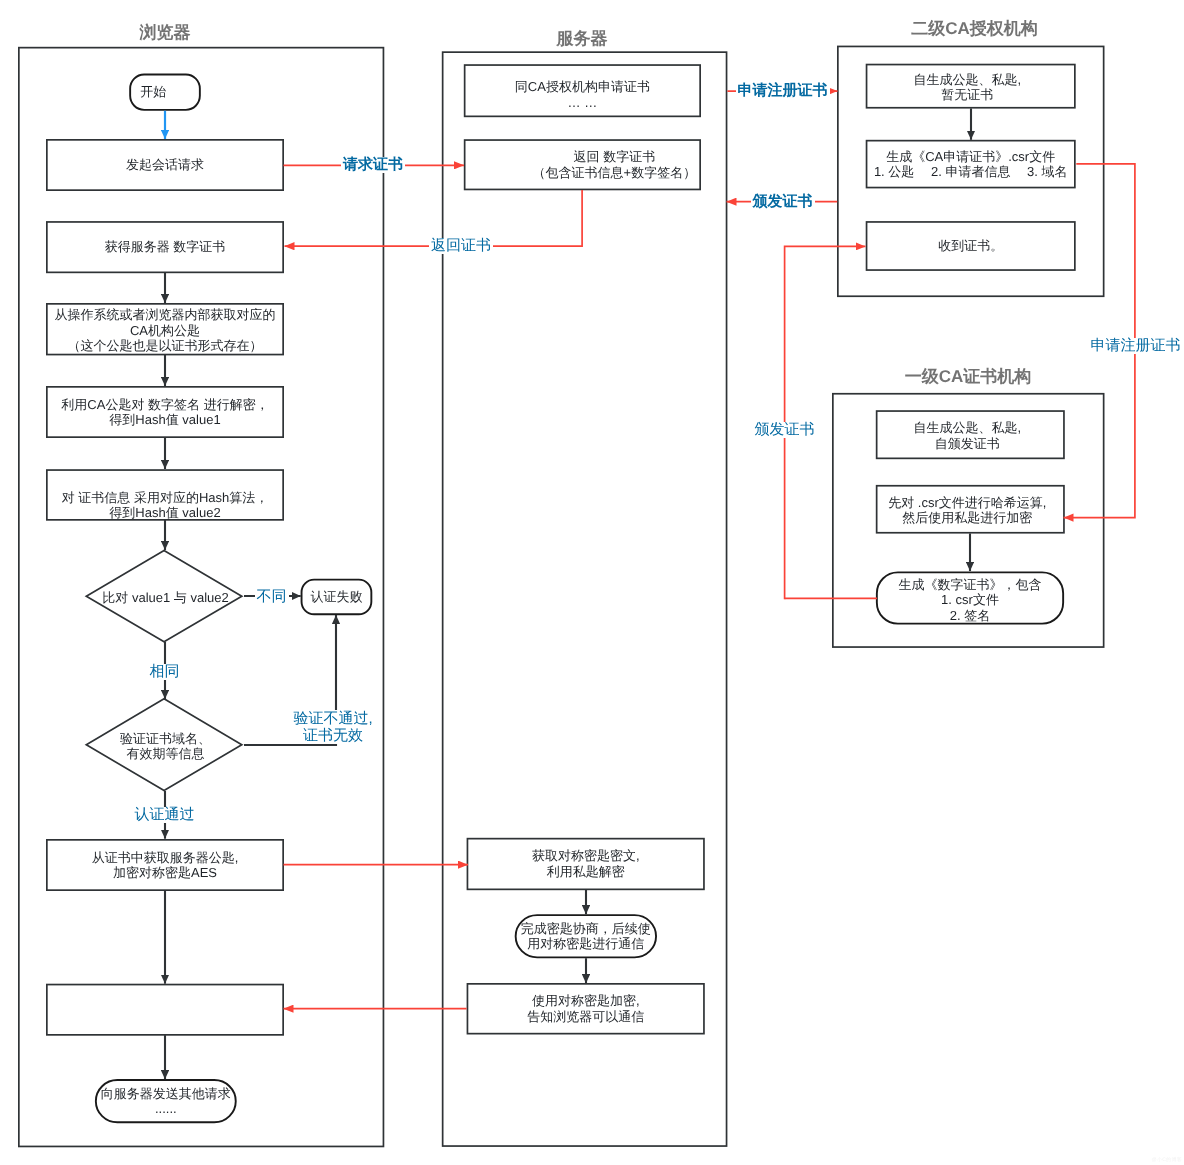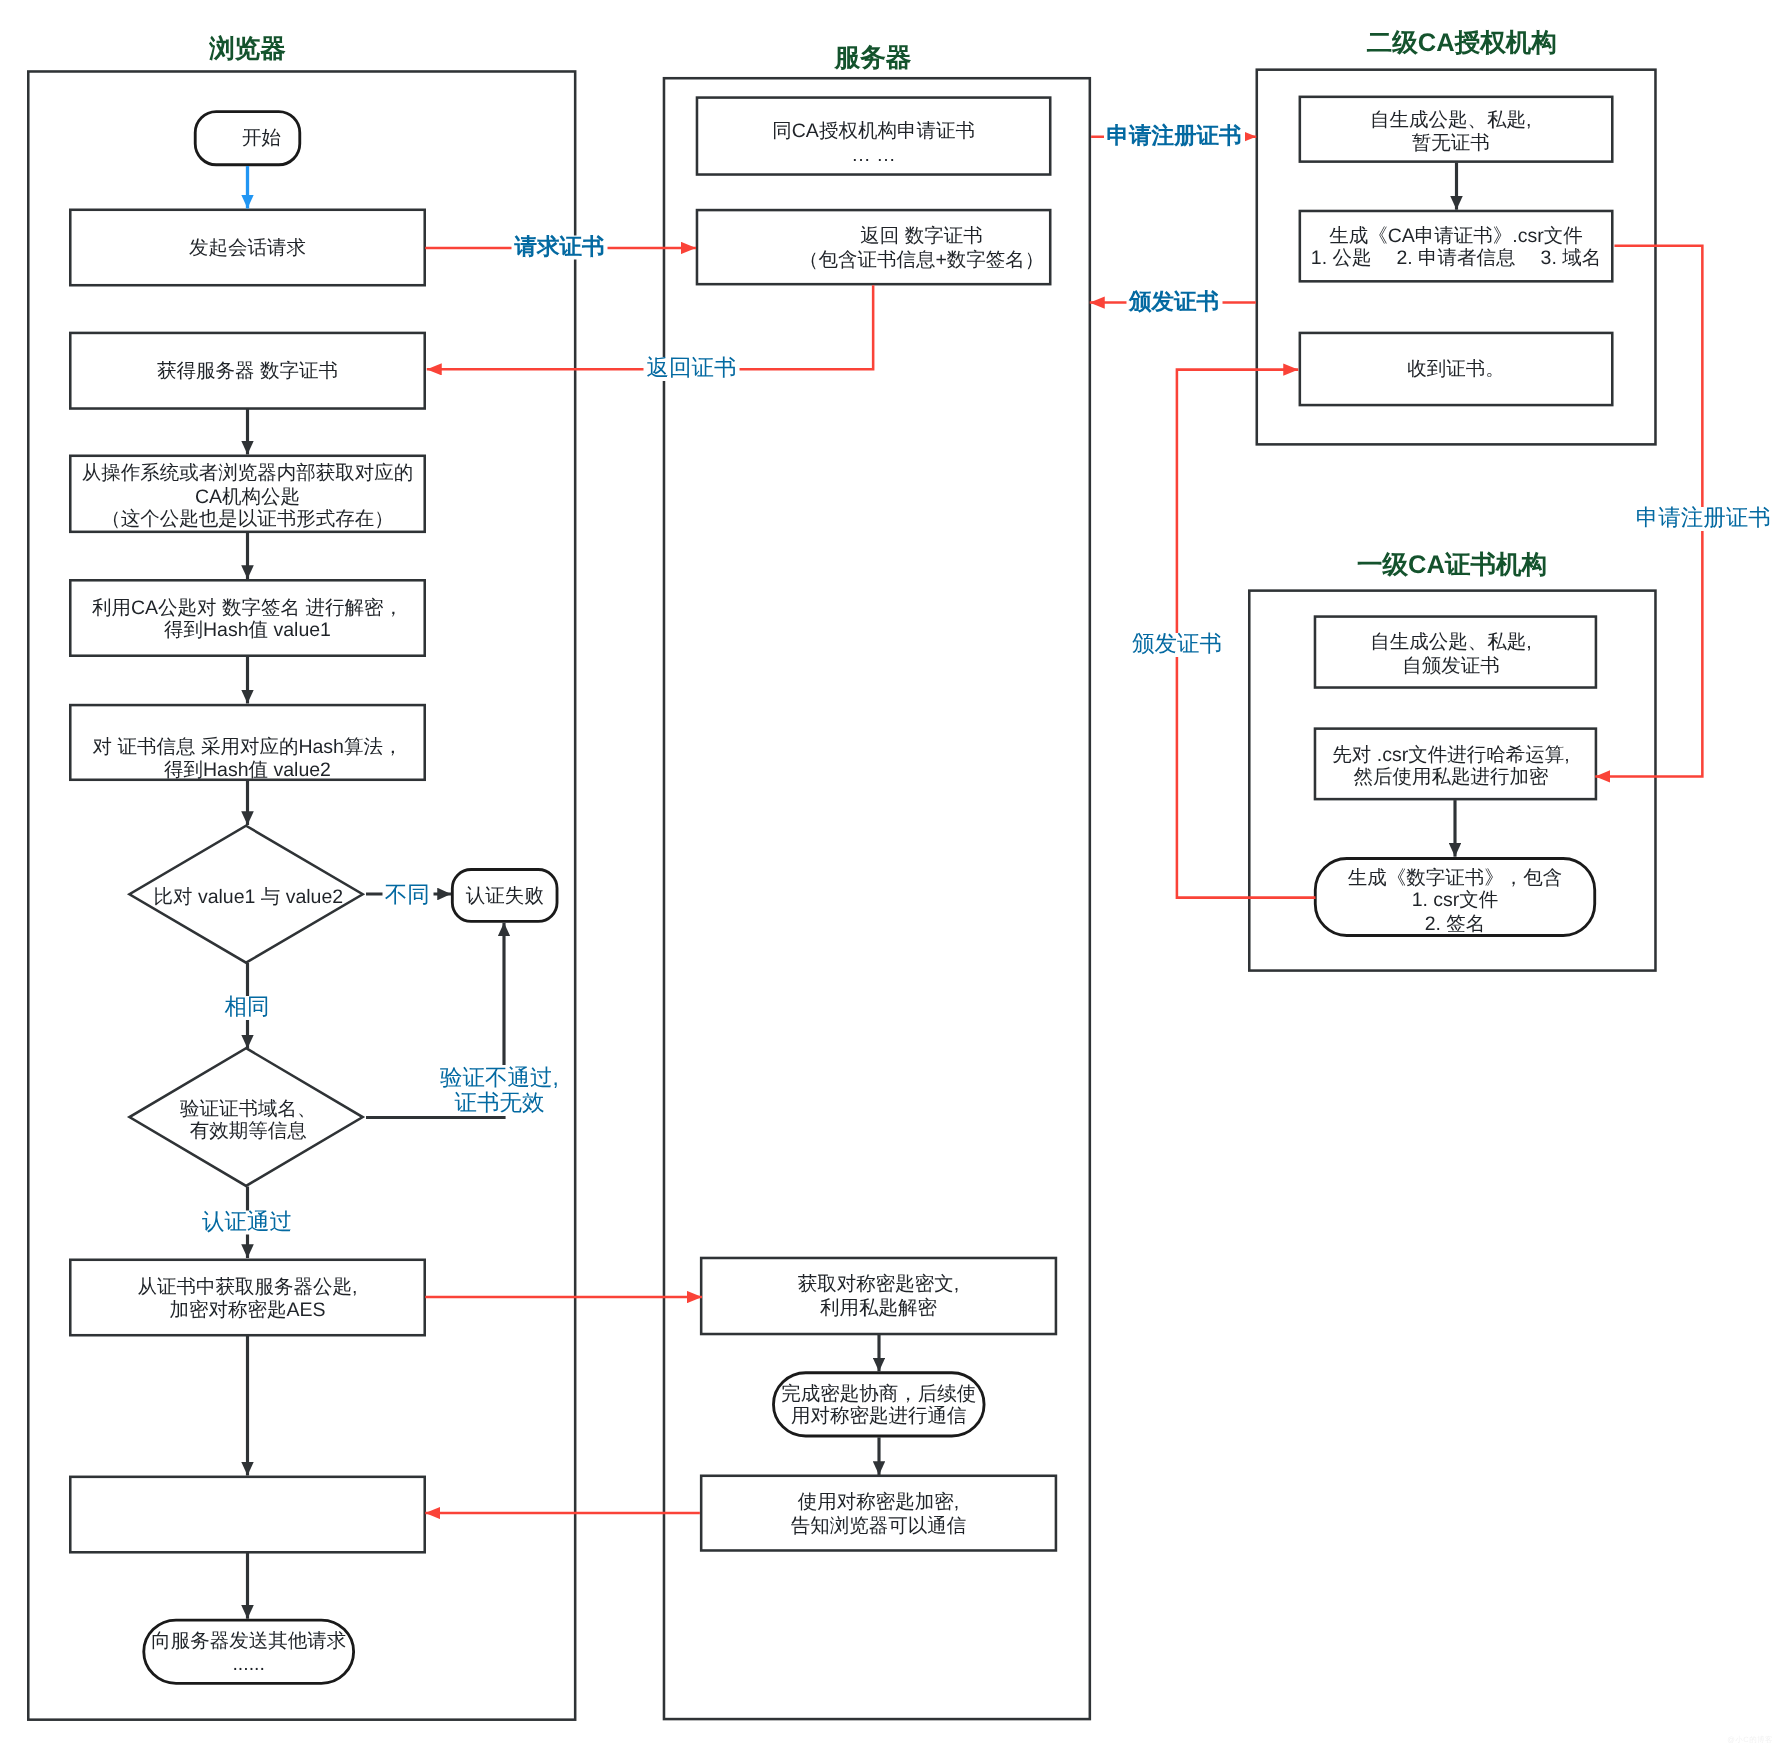--- a/index.html
+++ b/index.html
@@ -3,21 +3,21 @@
 <meta charset="utf-8">
 <title>HTTPS Certificate Flow</title>
 <style>
 
   html,body{margin:0;padding:0;background:#ffffff;}
   body{width:1184px;height:1165px;position:relative;overflow:hidden;
        font-family:"Liberation Sans",sans-serif;color:#1f2328;
        -webkit-font-smoothing:antialiased;text-rendering:geometricPrecision;}
   #stage{position:absolute;left:0;top:0;width:1184px;height:1165px;background:#fff;}
   svg.layer{position:absolute;left:0;top:0;width:1184px;height:1165px;}
-  .lane-title{position:absolute;font-size:17px;font-weight:bold;color:#14532d;
+  .lane-title{position:absolute;font-size:17px;font-weight:bold;color:#737373;
       white-space:nowrap;line-height:17px;transform:translate(-50%,0);filter:opacity(1);text-align:center;}
   .nodelabel{position:absolute;display:flex;flex-direction:column;align-items:center;
       justify-content:center;text-align:center;font-size:13px;line-height:15.5px;color:#1f2328;
       filter:opacity(1);}
   .nodelabel .ln{white-space:nowrap;}
   .nodelabel .ln.sp{line-height:1px;font-size:1px;}
   .edge-label{position:absolute;font-size:15px;line-height:16px;color:#0369a1;
       white-space:nowrap;background:#fff;padding:0 2px;text-align:center;
       transform:translate(-50%,-50%);filter:opacity(1);}
   .edge-label.bold{font-weight:bold;}
@@ -90,21 +90,21 @@
 <path d="M784.6 599.3 L784.6 246.4 L865.5 246.4" fill="none" stroke="#fa4338" stroke-width="1.7" stroke-linejoin="miter" marker-end="url(#ah-r)"></path>
 <path d="M877 598.4 L784.6 598.4" fill="none" stroke="#fa4338" stroke-width="1.7" stroke-linejoin="miter"></path>
 <path d="M1076.3 163.8 L1134.9 163.8 L1134.9 517.6 L1063.5 517.6" fill="none" stroke="#fa4338" stroke-width="1.7" stroke-linejoin="miter" marker-end="url(#ah-r)"></path>
 <path d="M283.5 864.7 L468 864.7" fill="none" stroke="#fa4338" stroke-width="1.7" stroke-linejoin="miter" marker-end="url(#ah-r)"></path>
 <path d="M466.6 1008.7 L283.5 1008.7" fill="none" stroke="#fa4338" stroke-width="1.7" stroke-linejoin="miter" marker-end="url(#ah-r)"></path>
 </svg>
 <div class="lane-title" style="left:165px;top:23.8px;">浏览器</div>
 <div class="lane-title" style="left:582px;top:30px;">服务器</div>
 <div class="lane-title" style="left:974.5px;top:20.4px;">二级CA授权机构</div>
 <div class="lane-title" style="left:968px;top:367.8px;">一级CA证书机构</div>
-<div class="nodelabel" style="left:129.3px;top:73.6px;width:48px;height:37.1px;margin-left:21px;">
+<div class="nodelabel" style="left:129.3px;top:73.6px;width:48px;height:37.1px;">
       <div class="ln">开始</div>
     </div>
 <div class="nodelabel" style="left:46px;top:139px;width:238px;height:52px;">
       <div class="ln">发起会话请求</div>
     </div>
 <div class="nodelabel" style="left:46px;top:221.1px;width:238px;height:52.1px;">
       <div class="ln">获得服务器 数字证书</div>
     </div>
 <div class="nodelabel" style="left:46px;top:304.3px;width:238px;height:52.4px;">
       <div class="ln">从操作系统或者浏览器内部获取对应的</div>

